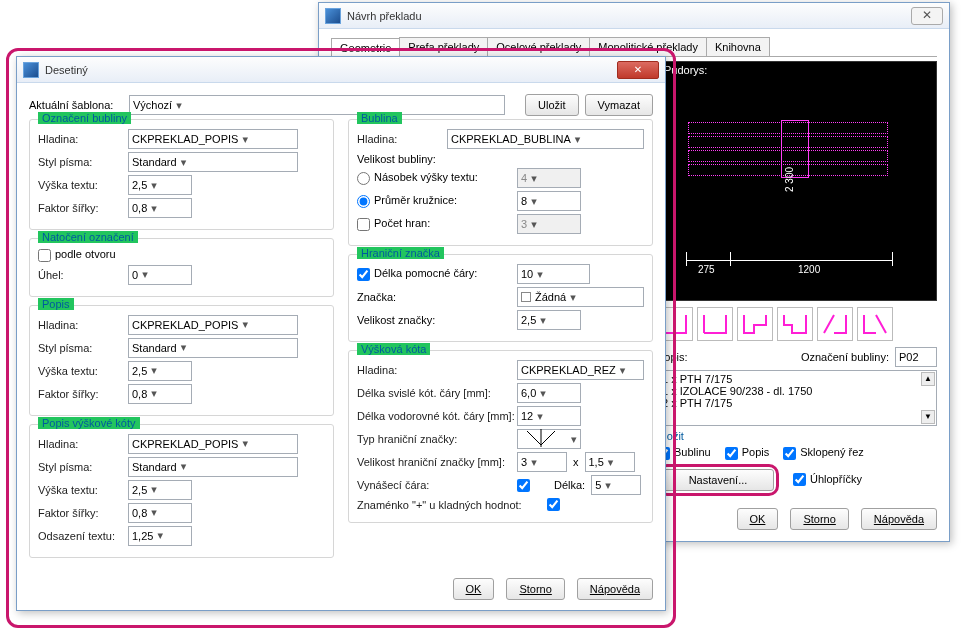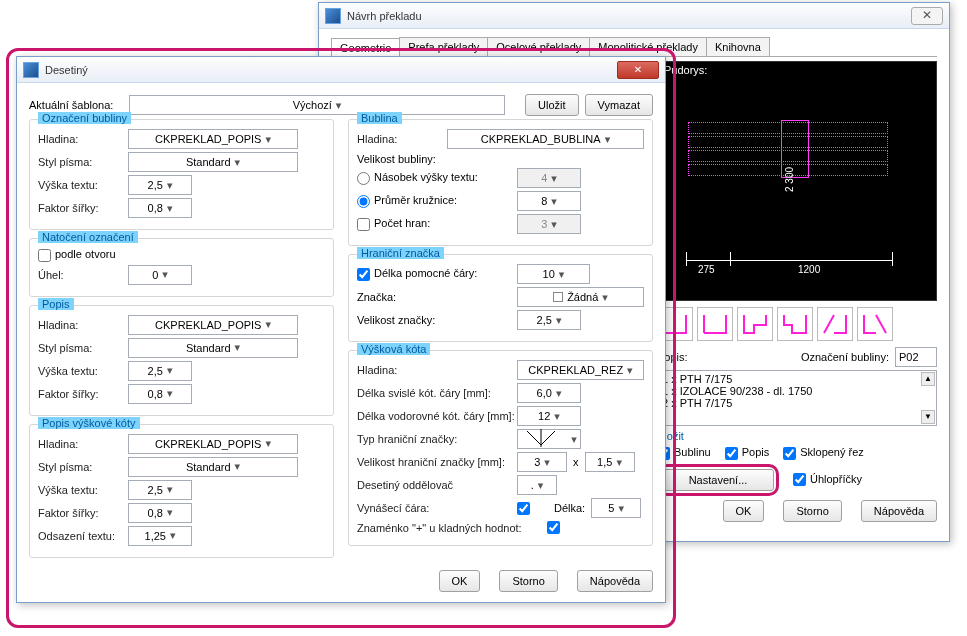--- a/index.html
+++ b/index.html
@@ -5,33 +5,33 @@
 * { box-sizing: border-box; font-family: "Segoe UI", Tahoma, sans-serif; font-size: 11px; }
 body { margin: 0; background: #fff; width: 967px; height: 636px; position: relative; }
 .win { position: absolute; background: #fff; border: 1px solid #7a9ec7; box-shadow: 2px 2px 8px rgba(0,0,0,0.25); }
 .titlebar { height: 26px; background: linear-gradient(#fdfdfd,#e8eef7); display: flex; align-items: center; padding: 0 6px; border-bottom: 1px solid #c9d9ec; }
 .titlebar .ico { width: 16px; height: 16px; background: linear-gradient(135deg,#4a90d9,#1c4e8f); margin-right: 6px; border: 1px solid #6aa3dd; }
 .titlebar .ttl { flex: 1; color: #333; }
 .close-x { width: 42px; height: 18px; background: linear-gradient(#dc6b61,#c0392b); color: #fff; border: 1px solid #a02c1f; border-radius: 2px; text-align: center; line-height: 15px; font-size: 10px; }
 .close-x2 { width: 32px; height: 18px; border:1px solid #aaa; border-radius:3px; text-align:center; line-height:14px; font-size:12px; color:#555; background:#f4f4f4; }
 .body { padding: 8px 12px 10px; }
 .group { border: 1px solid #d6d6d6; border-radius: 3px; padding: 6px 8px 8px; margin-bottom: 8px; position: relative; }
-.group > legend, .grp-title { position: absolute; top: -8px; left: 8px; background: #7dd3fc; padding: 0 4px; color: #005a9e; font-size: 11px; }
+.group > legend, .grp-title { position: absolute; top: -8px; left: 8px; background: #22c55e; padding: 0 4px; color: #005a9e; font-size: 11px; }
 .row { display: flex; align-items: center; margin: 3px 0; }
 .lbl { width: 90px; color: #222; }
 .lbl-w { width: 160px; color:#222; }
 select, input[type=text], .combo { border: 1px solid #a5acb5; background: #fff; height: 20px; padding: 0 3px; font-size: 11px; }
-.combo { display:inline-flex; align-items:center; justify-content:center; }
+.combo { display:inline-flex; align-items:center; justify-content:flex-start; }
 .combo::after{content:"▾"; color:#555; margin-left:4px;}
 .disabled { background:#f0f0f0; color:#888; }
 .btn { background: linear-gradient(#fdfdfd,#e6e6e6); border:1px solid #a0a0a0; border-radius:3px; height:22px; padding:0 12px; cursor:default; }
 input[type=checkbox],input[type=radio]{ margin:0 4px 0 0; vertical-align:middle; }
 .cols { display:flex; gap:14px; }
 .col { flex:1; }
-.btnrow { display:flex; gap:19px; justify-content:flex-end; margin-top:4px; }
+.btnrow { display:flex; gap:12px; justify-content:flex-end; margin-top:12px;text-decoration:underline; }
 .highlight { position:absolute; border:3px solid #c9166c; border-radius:12px; pointer-events:none; }
 
 
 .tabs { display:flex; border-bottom:1px solid #aaa; margin-bottom:4px; }
 .tab { padding:3px 8px; border:1px solid #aaa; border-bottom:none; background:#f3f3f3; margin-right:-1px; }
 .tab.active{ background:#fff; position:relative; top:1px; }
 .preview { background:#000; border:1px solid #333; height:240px; position:relative; color:#fff; font-size:10px; margin:4px 0; }
 .preview .plabel{position:absolute; top:2px; left:6px;}
 .preview .magenta{ position:absolute; border:1px dotted #ff3df6; }
 .preview .dim{ position:absolute; color:#fff; font-size:10px; }
@@ -357,26 +357,20 @@
               <span class="lbl-w">Velikost hraniční značky [mm]:</span>
               <div class="combo" style="width:50px;">
                 <span>3</span>
               </div>
               <span style="margin:0 6px;">x</span>
               <div class="combo" style="width:50px;">
                 <span>1,5</span>
               </div>
             </div>
           <div class="row">
-              <span class="lbl-w">Desetiný oddělovač</span>
-              <div class="combo" style="width:40px;">
-                <span>.</span>
-              </div>
-            </div>
-          <div class="row">
               <span class="lbl-w">Vynášecí čára:</span>
               <input type="checkbox" checked="" style="">
               <span style="margin-left:20px;">Délka:</span>
               <div class="combo" style="width:50px;margin-left:6px;">
                 <span>5</span>
               </div>
             </div>
           <div class="row">
               <span class="lbl-w" style="width:190px;">Znaménko "+" u kladných hodnot:</span>
               <input type="checkbox" checked="" style="">

